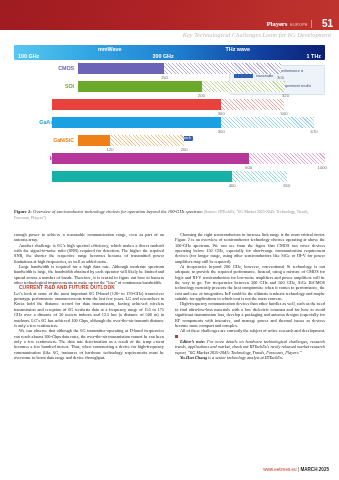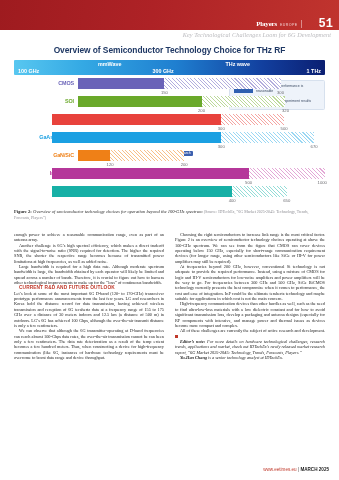--- a/index.html
+++ b/index.html
@@ -24,23 +24,23 @@
     font-family:"Liberation Serif", serif;
     font-weight:bold;font-size:7px;color:#ffffff;letter-spacing:-0.2px;
     line-height:8px;
   }
   .brand-sub{
     font-family:"Liberation Sans", sans-serif;
     font-size:3.6px;color:#f3d2d2;letter-spacing:0.4px;
     padding-bottom:1px;
   }
   .pagenum{
-    font-family:Liberation Mono, monospace;
-    font-weight:bold;font-size:12px;color:#ffffff;line-height:8px;
-    padding-left:17px;border-left:1px solid rgba(255,255,255,.45);
+    font-family:Liberation Sans, sans-serif;
+    font-weight:bold;font-size:10px;color:#ffffff;line-height:8px;
+    padding-left:10px;border-left:1px solid rgba(255,255,255,.45);
   }
 
   
   .runhead{
     position:absolute;right:8px;top:31px;
     font-family:"Liberation Serif", serif;
     font-style:italic;font-size:6.2px;color:#b9b9bd;letter-spacing:.1px;
   }
 
   
@@ -164,21 +164,20 @@
     <span class="brand">Players</span>
     <span class="brand-sub">EUROPE</span>
     <span class="pagenum">51</span>
   </div>
 </div>
 
 <div class="runhead">Key Technological Challenges Loom for 6G Development</div>
 
 <div class="figure">
 
-  <div class="fig-title">Overview of Semiconductor Technology Choice for THz RF</div>
 
   <div class="spectrum">
     <span class="sp-mmw">mmWave</span>
     <span class="sp-thz">THz wave</span>
     <span class="sp-100">100 GHz</span>
     <span class="sp-300">300 GHz</span>
     <span class="sp-1t">1 THz</span>
   </div>
 
   <div class="plot">

